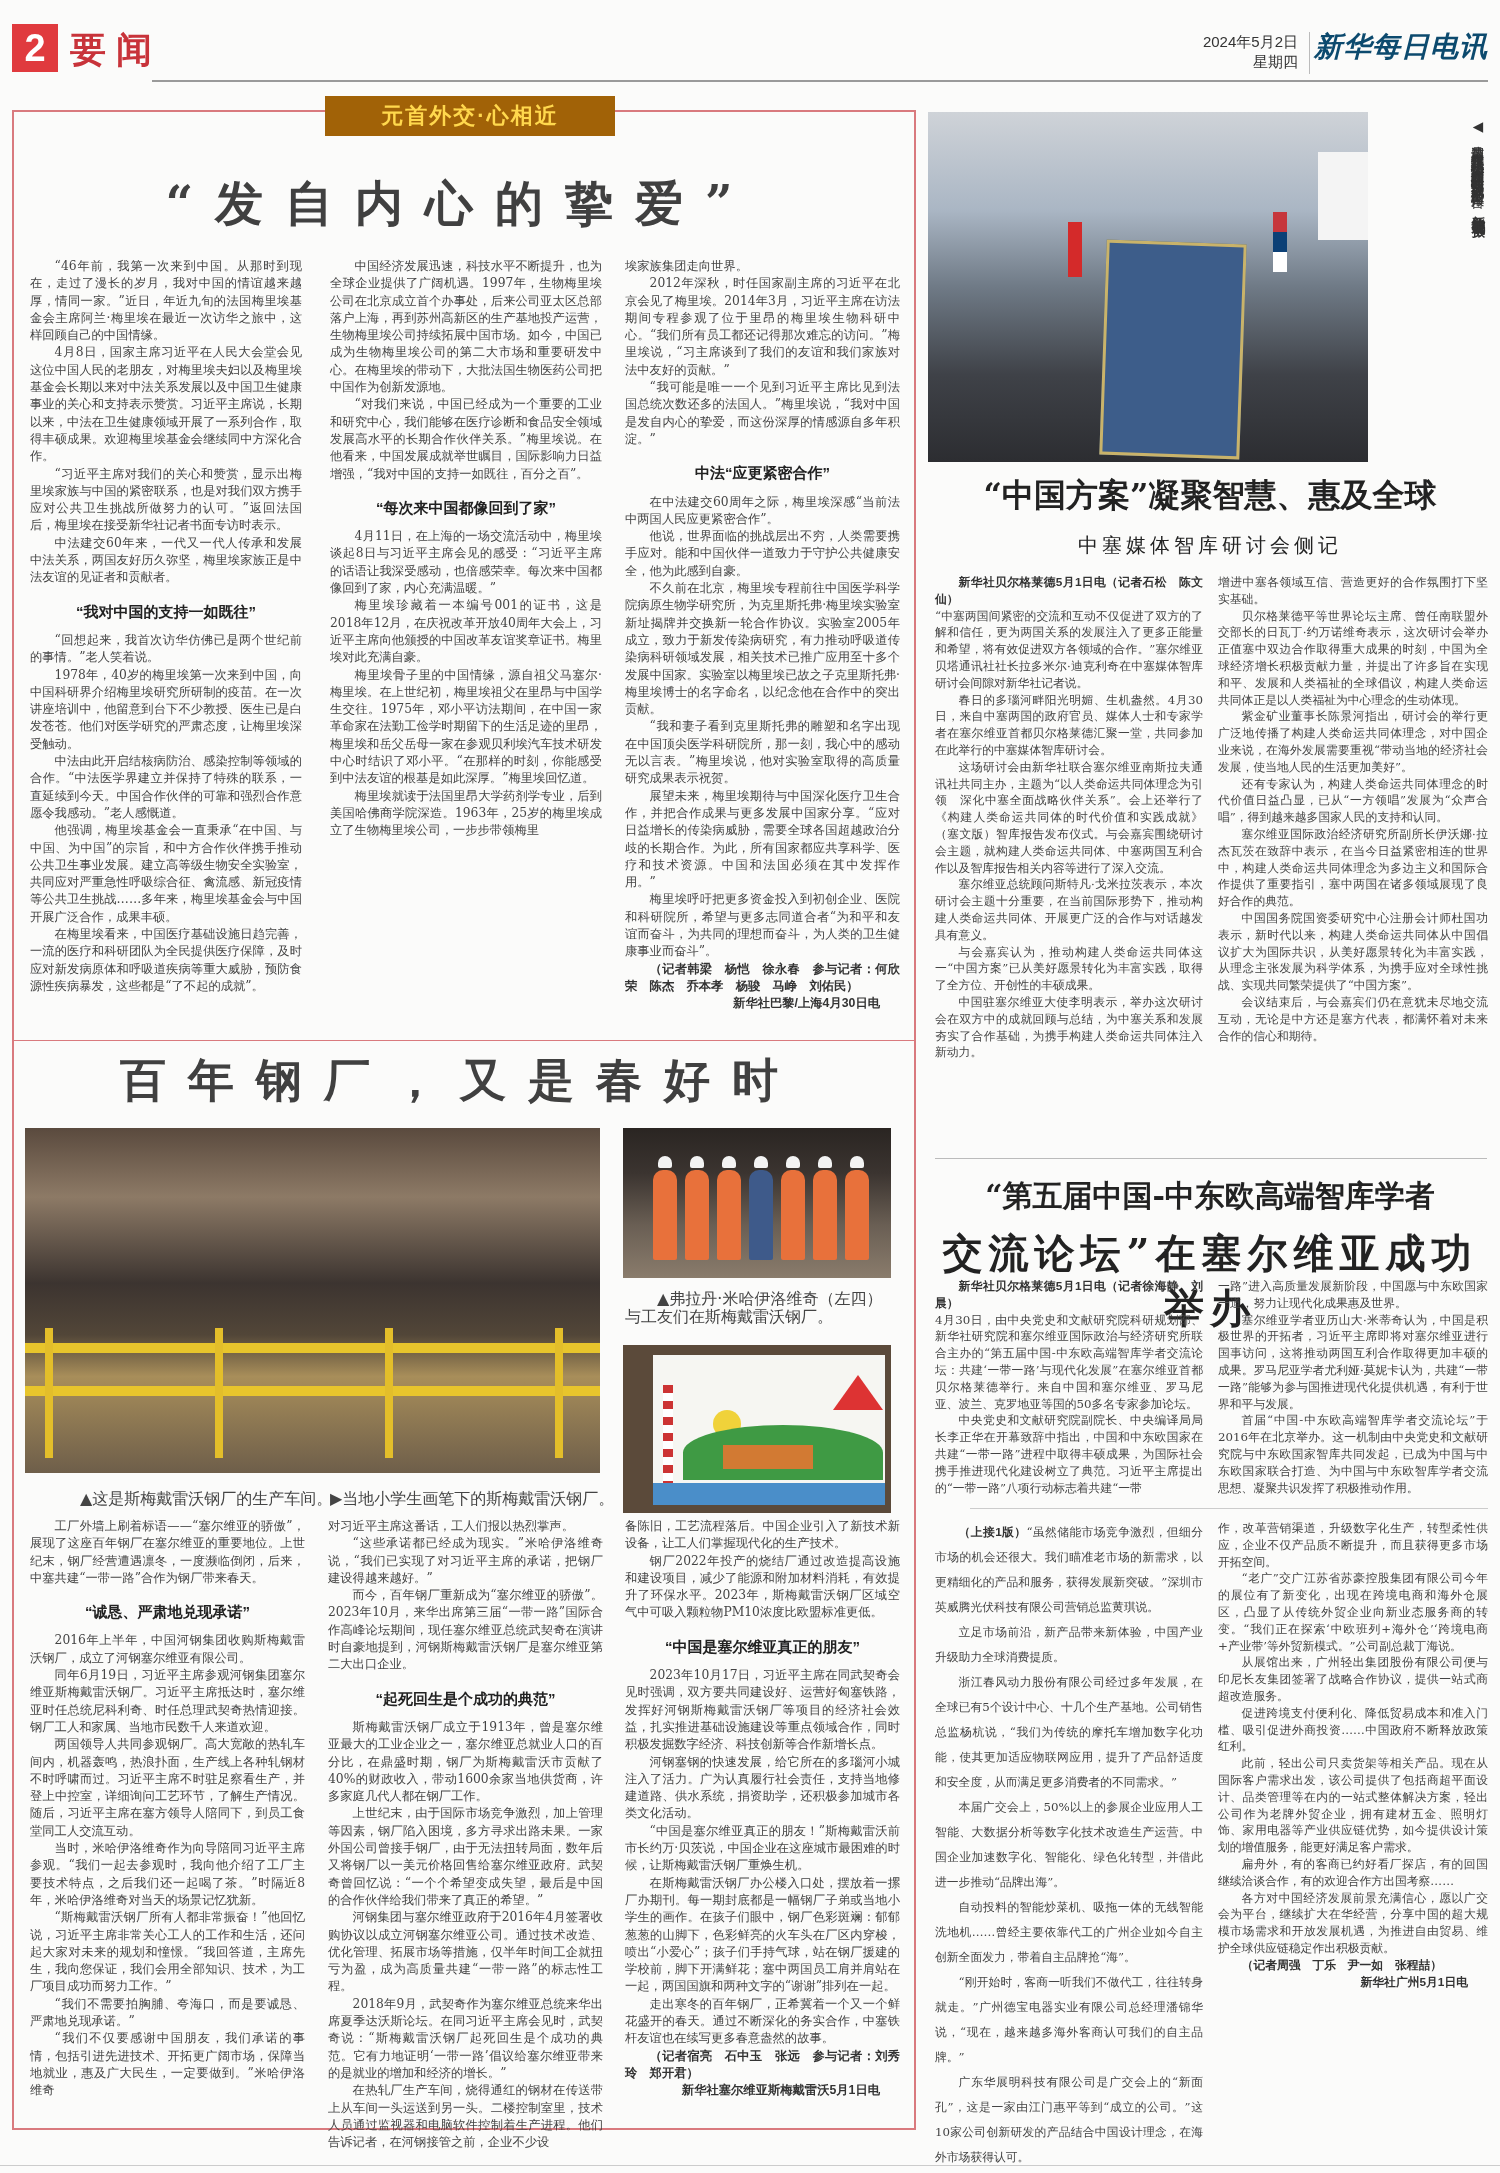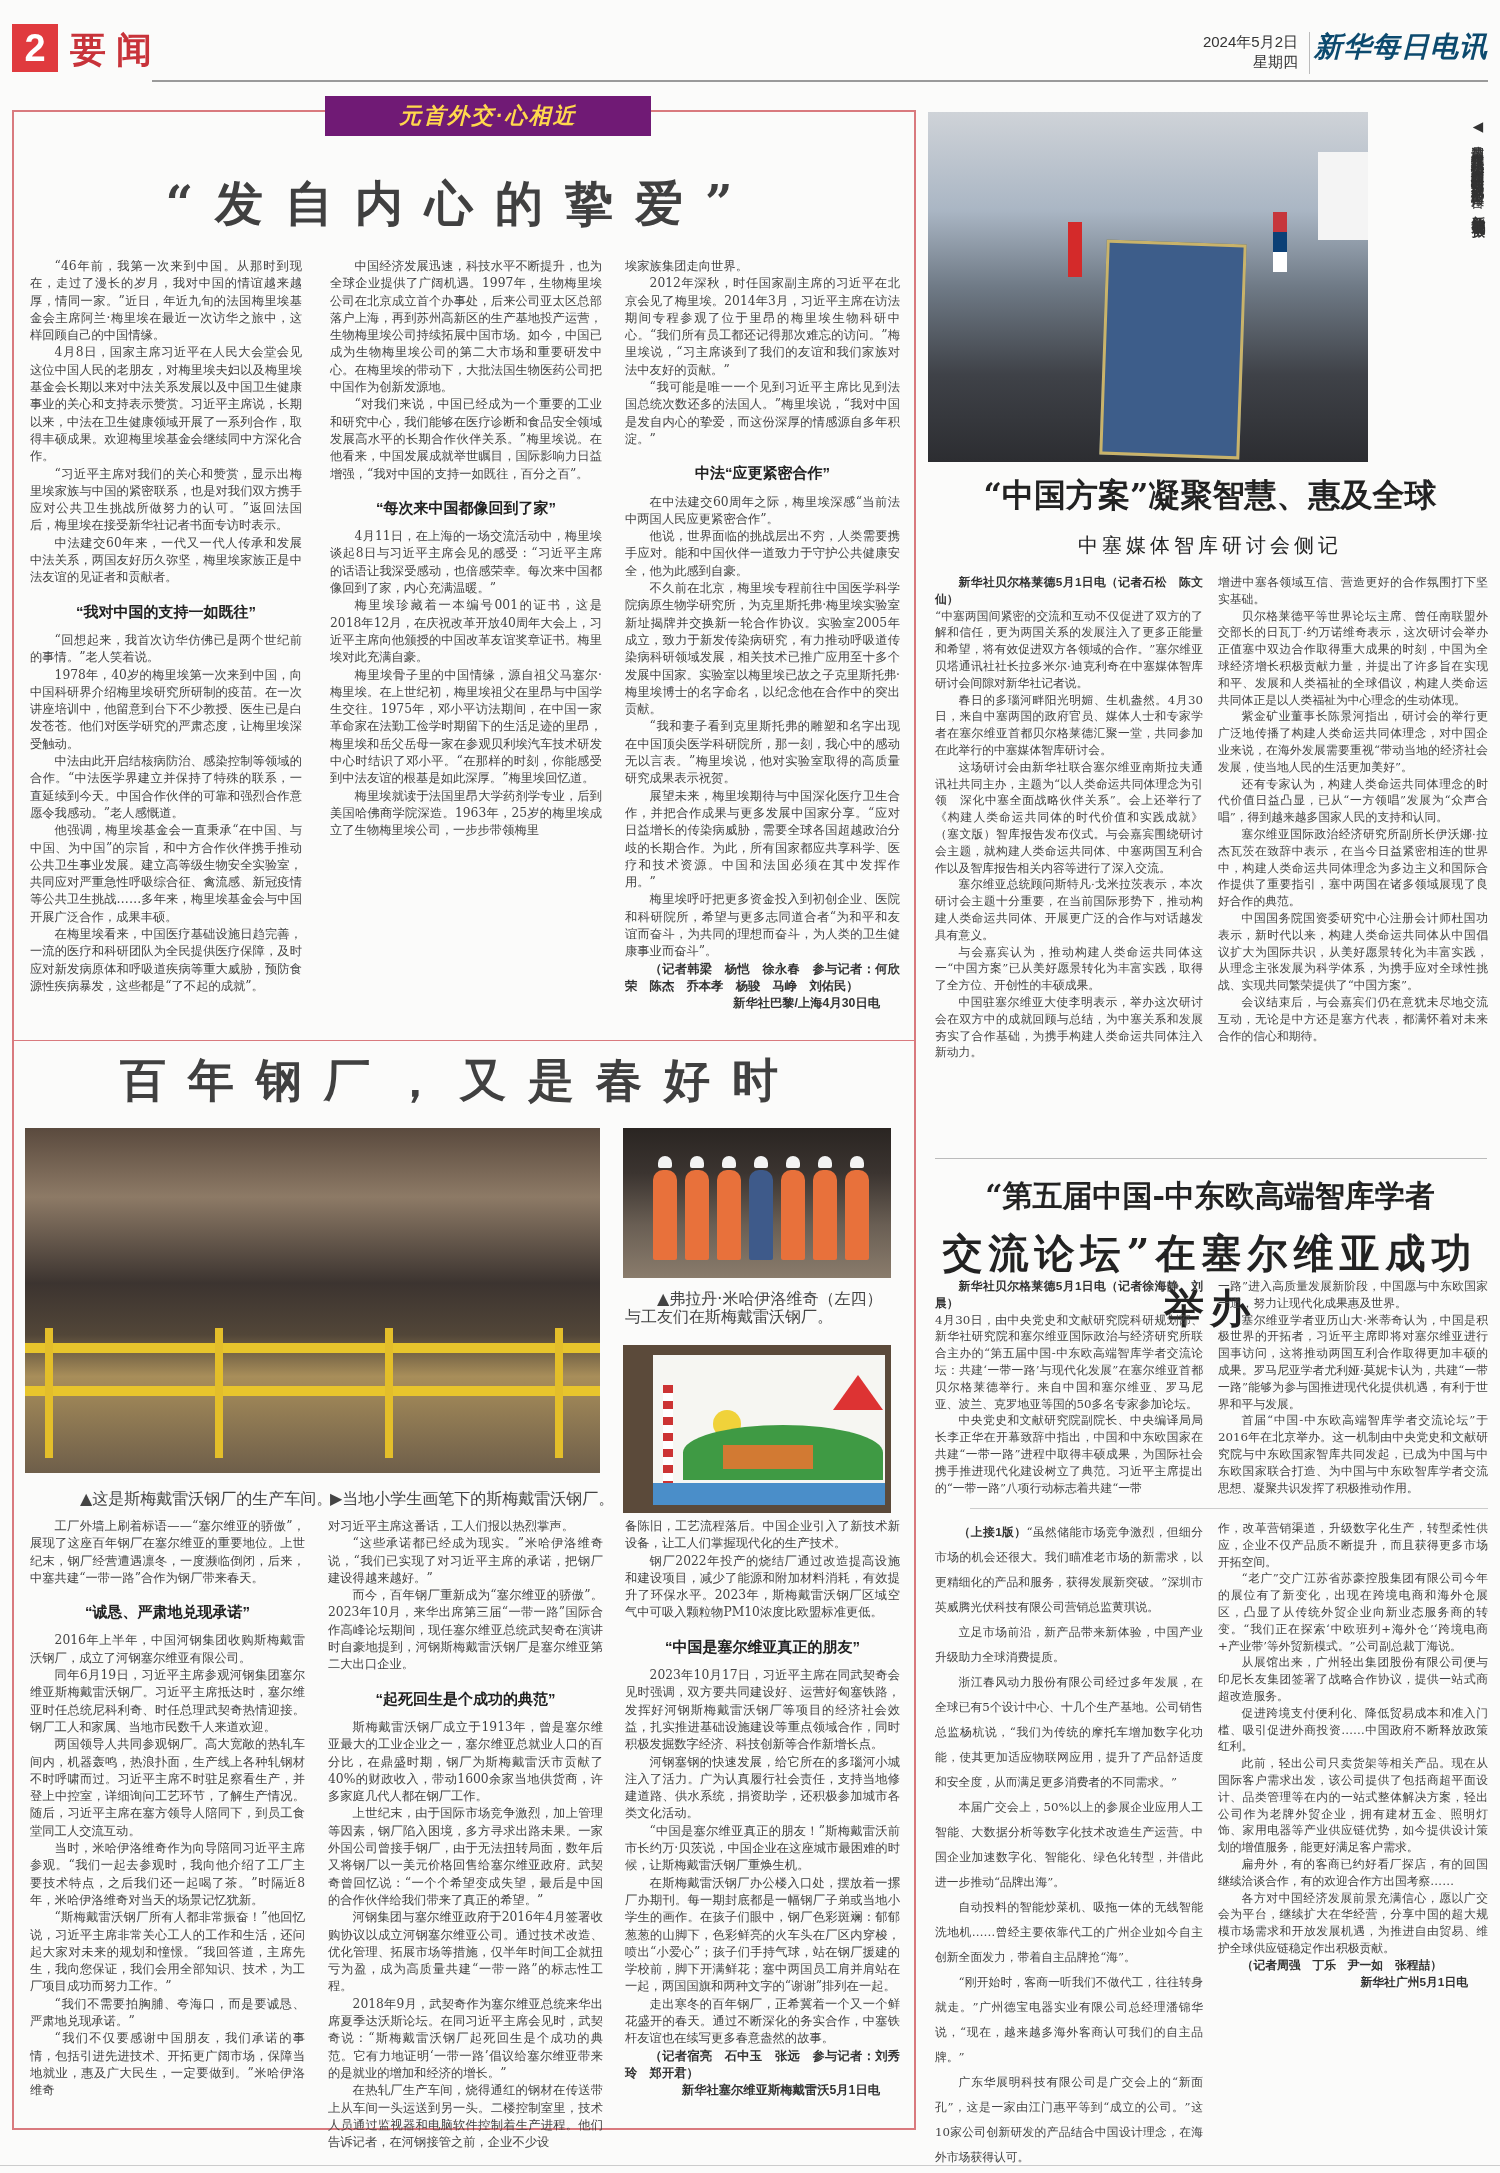--- a/index.html
+++ b/index.html
@@ -11,22 +11,22 @@
   .page-num { position: absolute; left: 0; top: 6px; width: 46px; height: 48px; background: #e03a3e; color: #fff;
     font-family: "Liberation Sans", sans-serif; font-weight: bold; font-size: 38px; text-align: center; line-height: 48px; }
   .section-name { position: absolute; left: 58px; top: 8px; font-size: 36px; font-weight: bold; color: #c8333a; letter-spacing: 10px; }
   .mast-rule { position: absolute; left: 140px; right: 0; top: 62px; height: 2px; background: #9a9a9a; }
   .mast-date { position: absolute; right: 190px; top: 14px; text-align: right; font-family: "Liberation Sans", sans-serif; font-size: 15px; color: #333; line-height: 20px; }
   .mast-divider { position: absolute; right: 178px; top: 14px; width: 1px; height: 42px; background: #bbb; }
   .mast-logo { position: absolute; right: 0; top: 10px; font-size: 28px; font-weight: bold; color: #0c4a6e; font-style: italic; letter-spacing: 1px; }
 
   
   .frame { position: absolute; left: 12px; top: 110px; width: 904px; height: 2020px; border: 2px solid #d97a7e; }
-  .kicker { position: absolute; left: 325px; top: 96px; width: 326px; height: 40px; background: #701a75; color: #ffd84d;
-    font-family: "Liberation Sans", sans-serif; font-weight: bold; font-size: 22px; text-align: center; line-height: 40px; letter-spacing: 2px; font-style: italic; }
+  .kicker { position: absolute; left: 325px; top: 96px; width: 290px; height: 40px; background: #a16207; color: #ffd84d;
+    font-family: "Liberation Sans", sans-serif; font-weight: bold; font-size: 22px; text-align: center; line-height: 40px; letter-spacing: 2px; }
 
   .headline-big { position: absolute; left: 0; width: 920px; text-align: center; font-weight: bold; color: #404040; letter-spacing: 22px; }
   .h1 { top: 172px; font-size: 48px; }
   .h2 { top: 1050px; font-size: 46px; }
 
   .col { position: absolute; font-size: 12.3px; line-height: 17.3px; text-align: justify; color: #444; }
   .col p { text-indent: 2em; margin-bottom: 0; }
   .col .sub { font-family: "Liberation Sans", sans-serif; font-weight: bold; font-size: 15px; text-align: center; color: #222; margin: 16px 0 12px; text-indent: 0; }
   .col .byline { font-family: "Liberation Sans", sans-serif; font-weight: bold; color: #333; text-indent: 2em; }
   .col .dateline { font-family: "Liberation Sans", sans-serif; font-weight: bold; color: #333; text-align: right; padding-right: 20px; }

